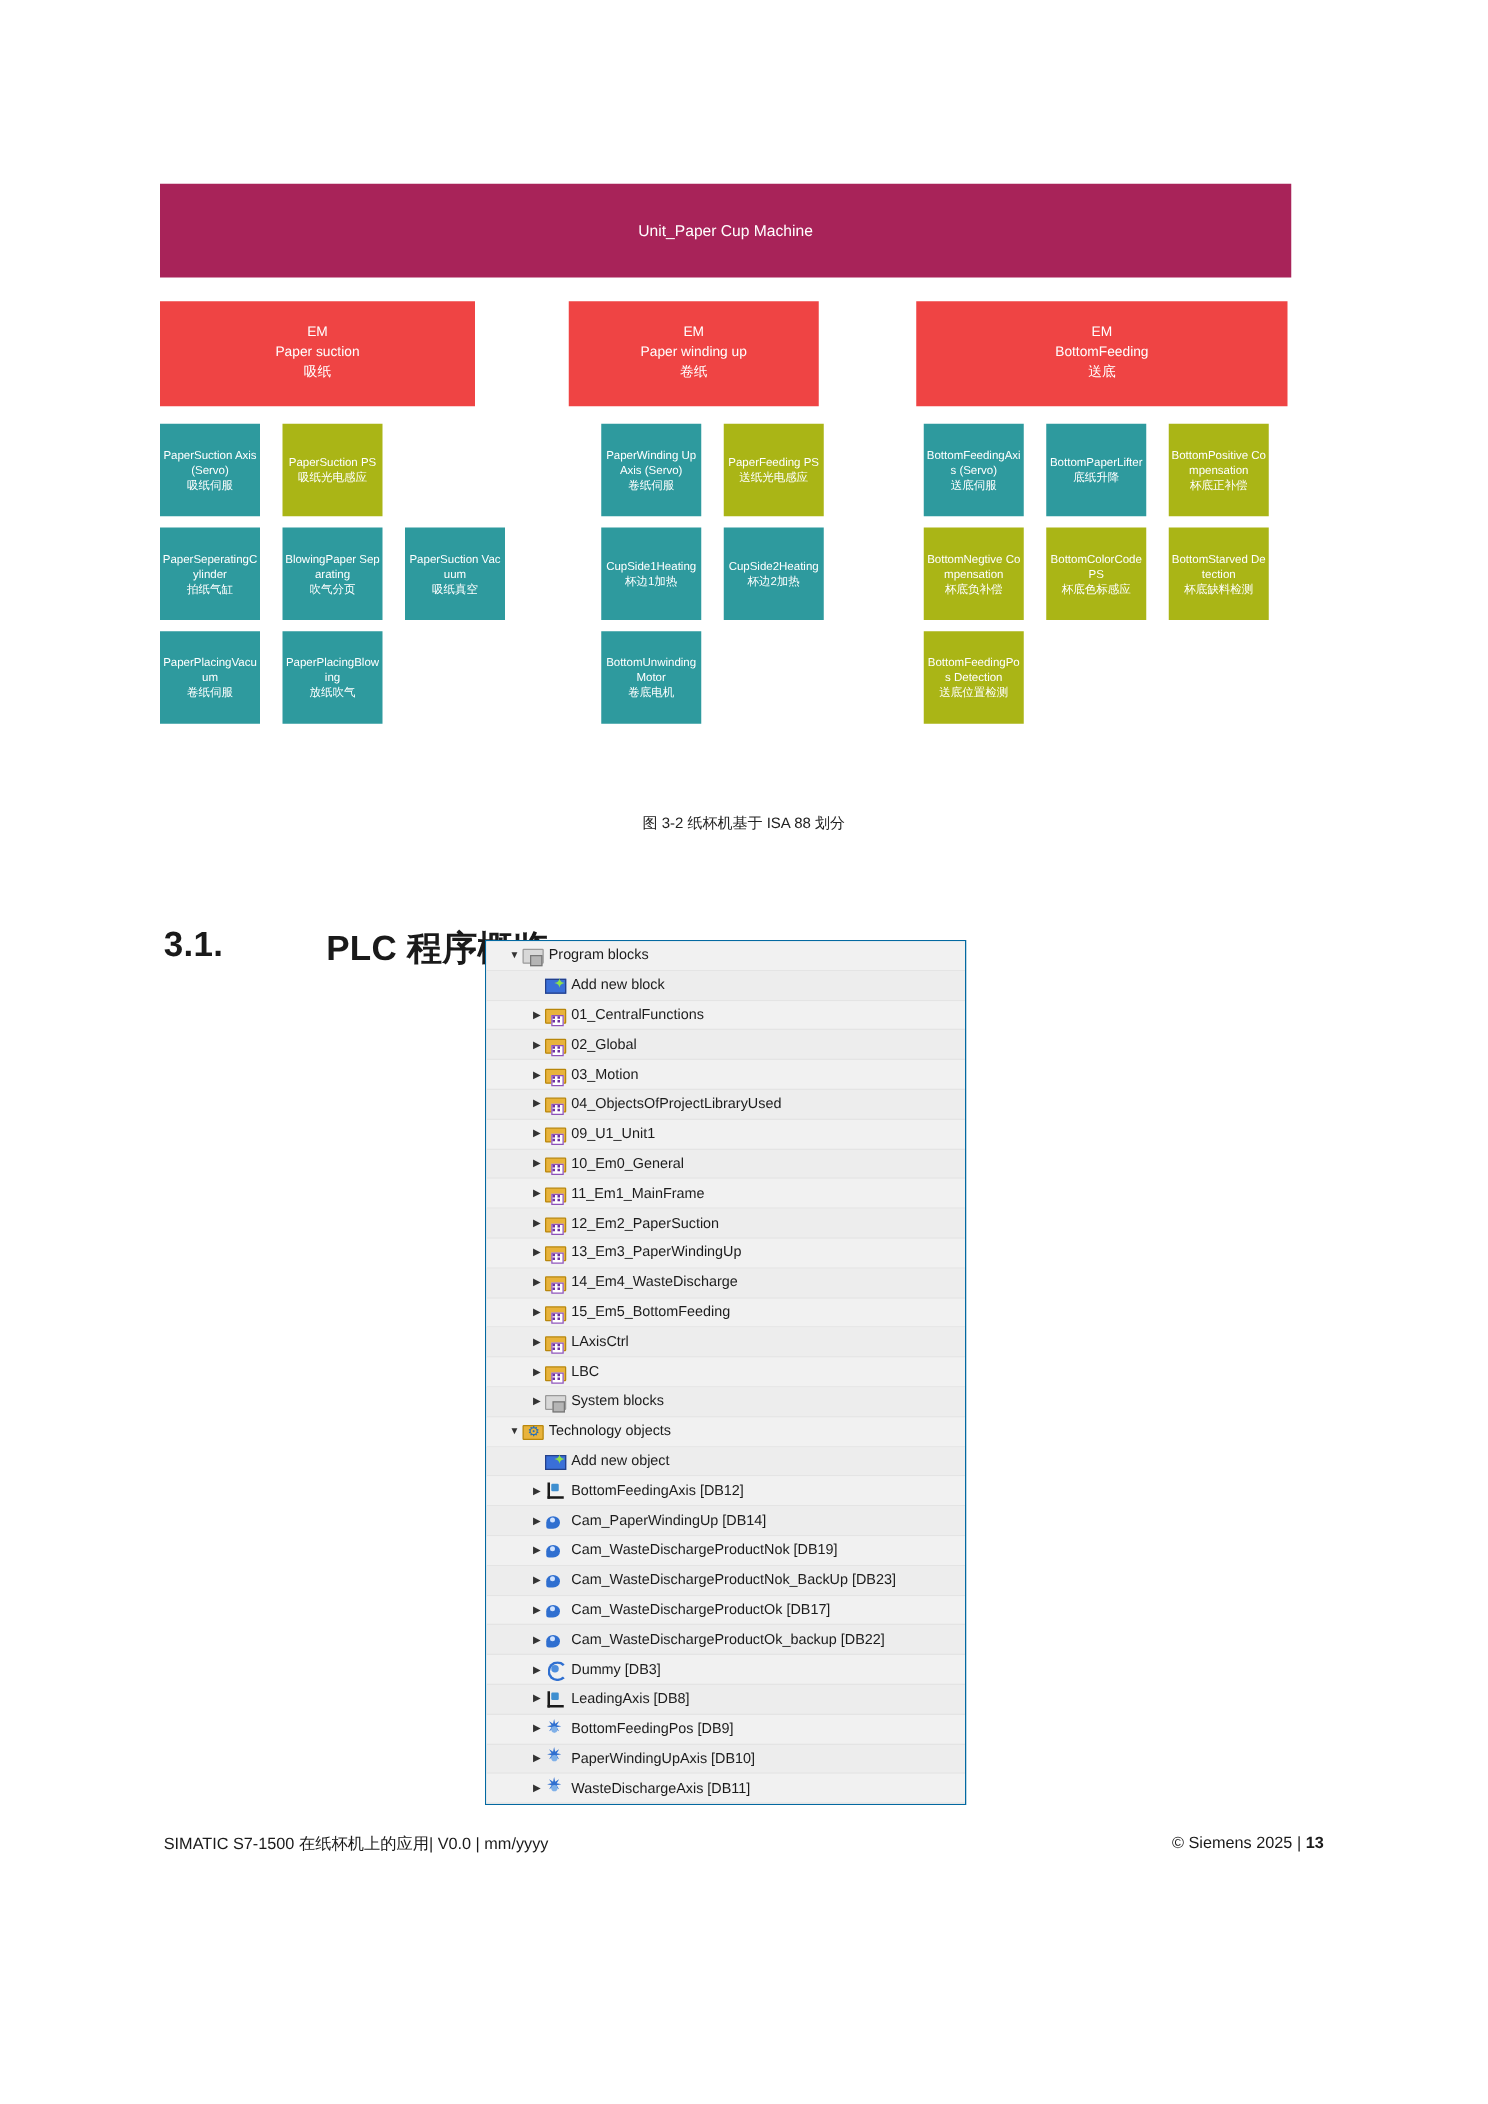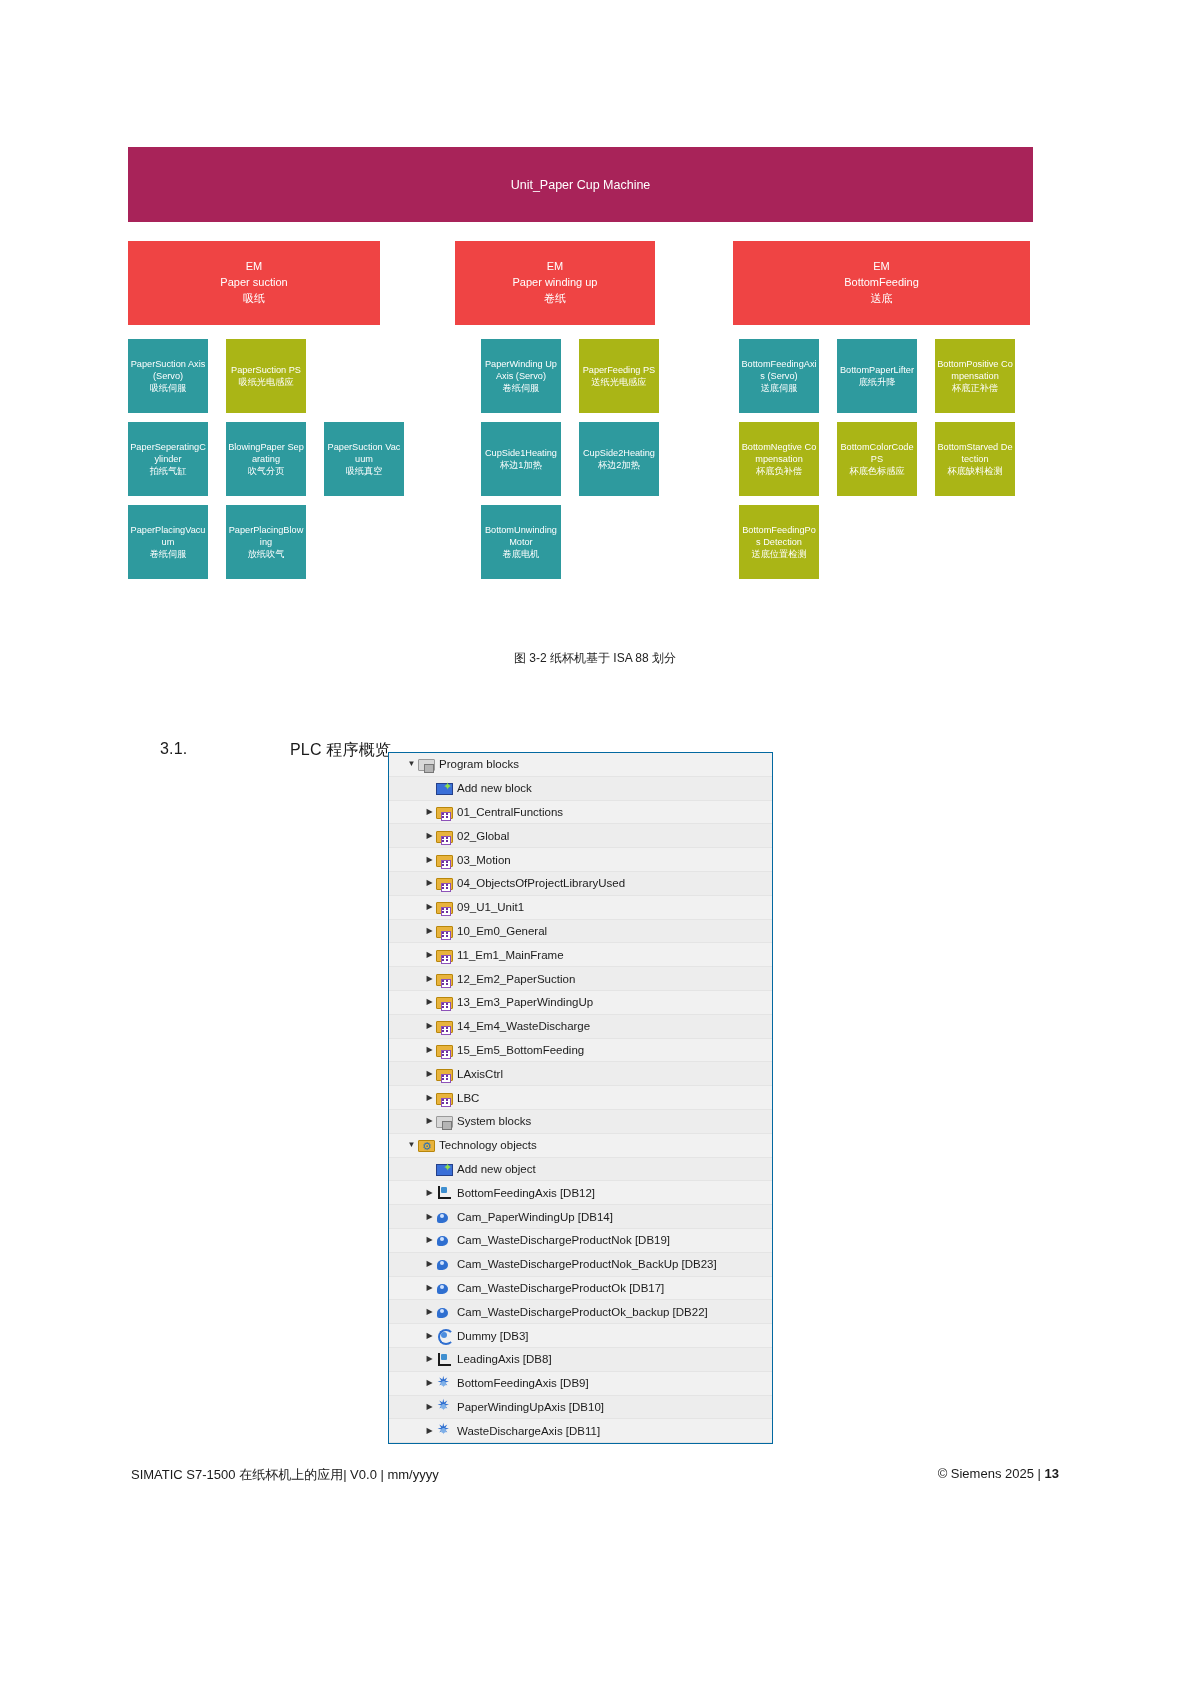--- a/index.html
+++ b/index.html
@@ -60,23 +60,22 @@
   .cell .cn { word-break: keep-all; }
 
   .caption {
     position: absolute; left: 0; top: 650px; width: 1190px;
     text-align: center; font-size: 12px; color: #222;
   }
 
   
   .sec-head {
     position: absolute; left: 131px; top: 740px;
-    font-size: 16px; font-weight: normal; letter-spacing: 0.2px;
+    font-size: 28px; font-weight: bold; letter-spacing: 0.2px;
     display: flex;
-    margin-left: 29px;
   }
   .sec-num { width: 130px; }
   .sec-title { }
 
   
   .tree {
     position: absolute; left: 388px; top: 752px;
     width: 385px;
     background: #f1f1f1;
     border: 1px solid #0369a1;
@@ -490,21 +489,21 @@
       <div class="trow">
         <span class="ind" style="width: 30px;"></span>
         <span class="arrow closed"></span>
         <span class="ico ico-axis"></span>
         <span class="lbl">LeadingAxis [DB8]</span>
       </div>
       <div class="trow">
         <span class="ind" style="width: 30px;"></span>
         <span class="arrow closed"></span>
         <span class="ico ico-gear"></span>
-        <span class="lbl">BottomFeedingAxis [DB9]</span>
+        <span class="lbl">BottomFeedingPos [DB9]</span>
       </div>
       <div class="trow">
         <span class="ind" style="width: 30px;"></span>
         <span class="arrow closed"></span>
         <span class="ico ico-gear"></span>
         <span class="lbl">PaperWindingUpAxis [DB10]</span>
       </div>
       <div class="trow">
         <span class="ind" style="width: 30px;"></span>
         <span class="arrow closed"></span>

